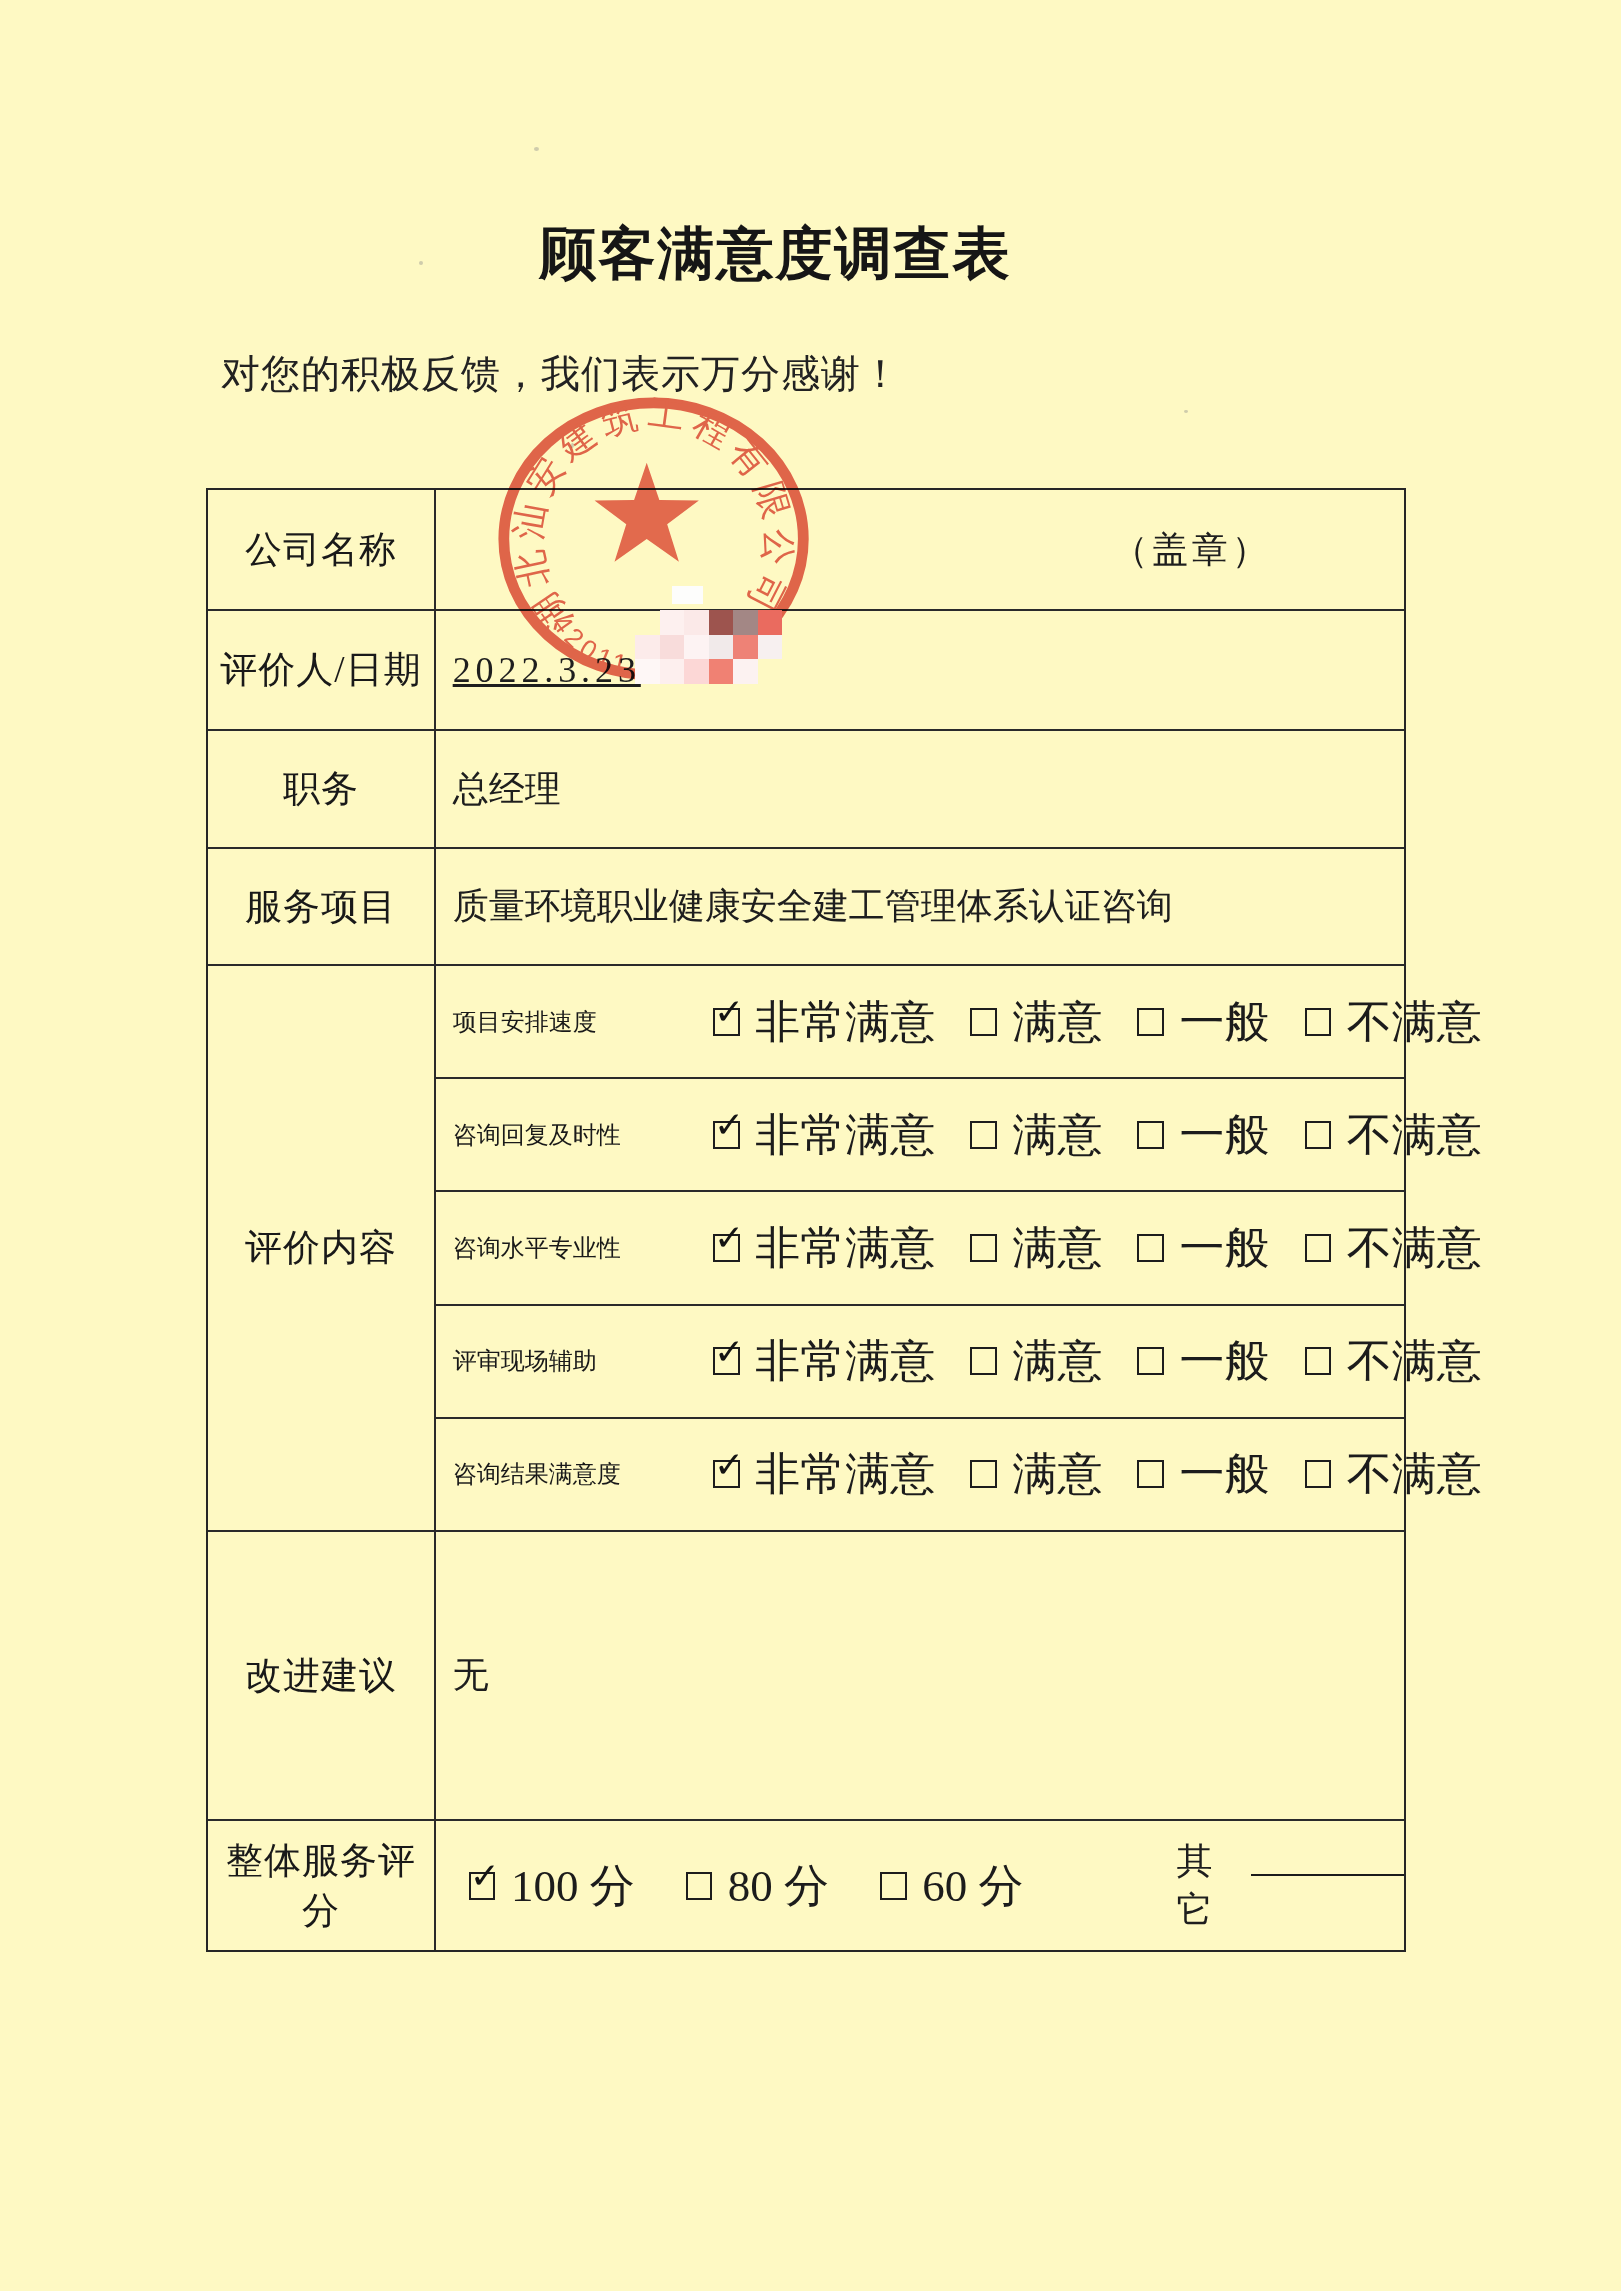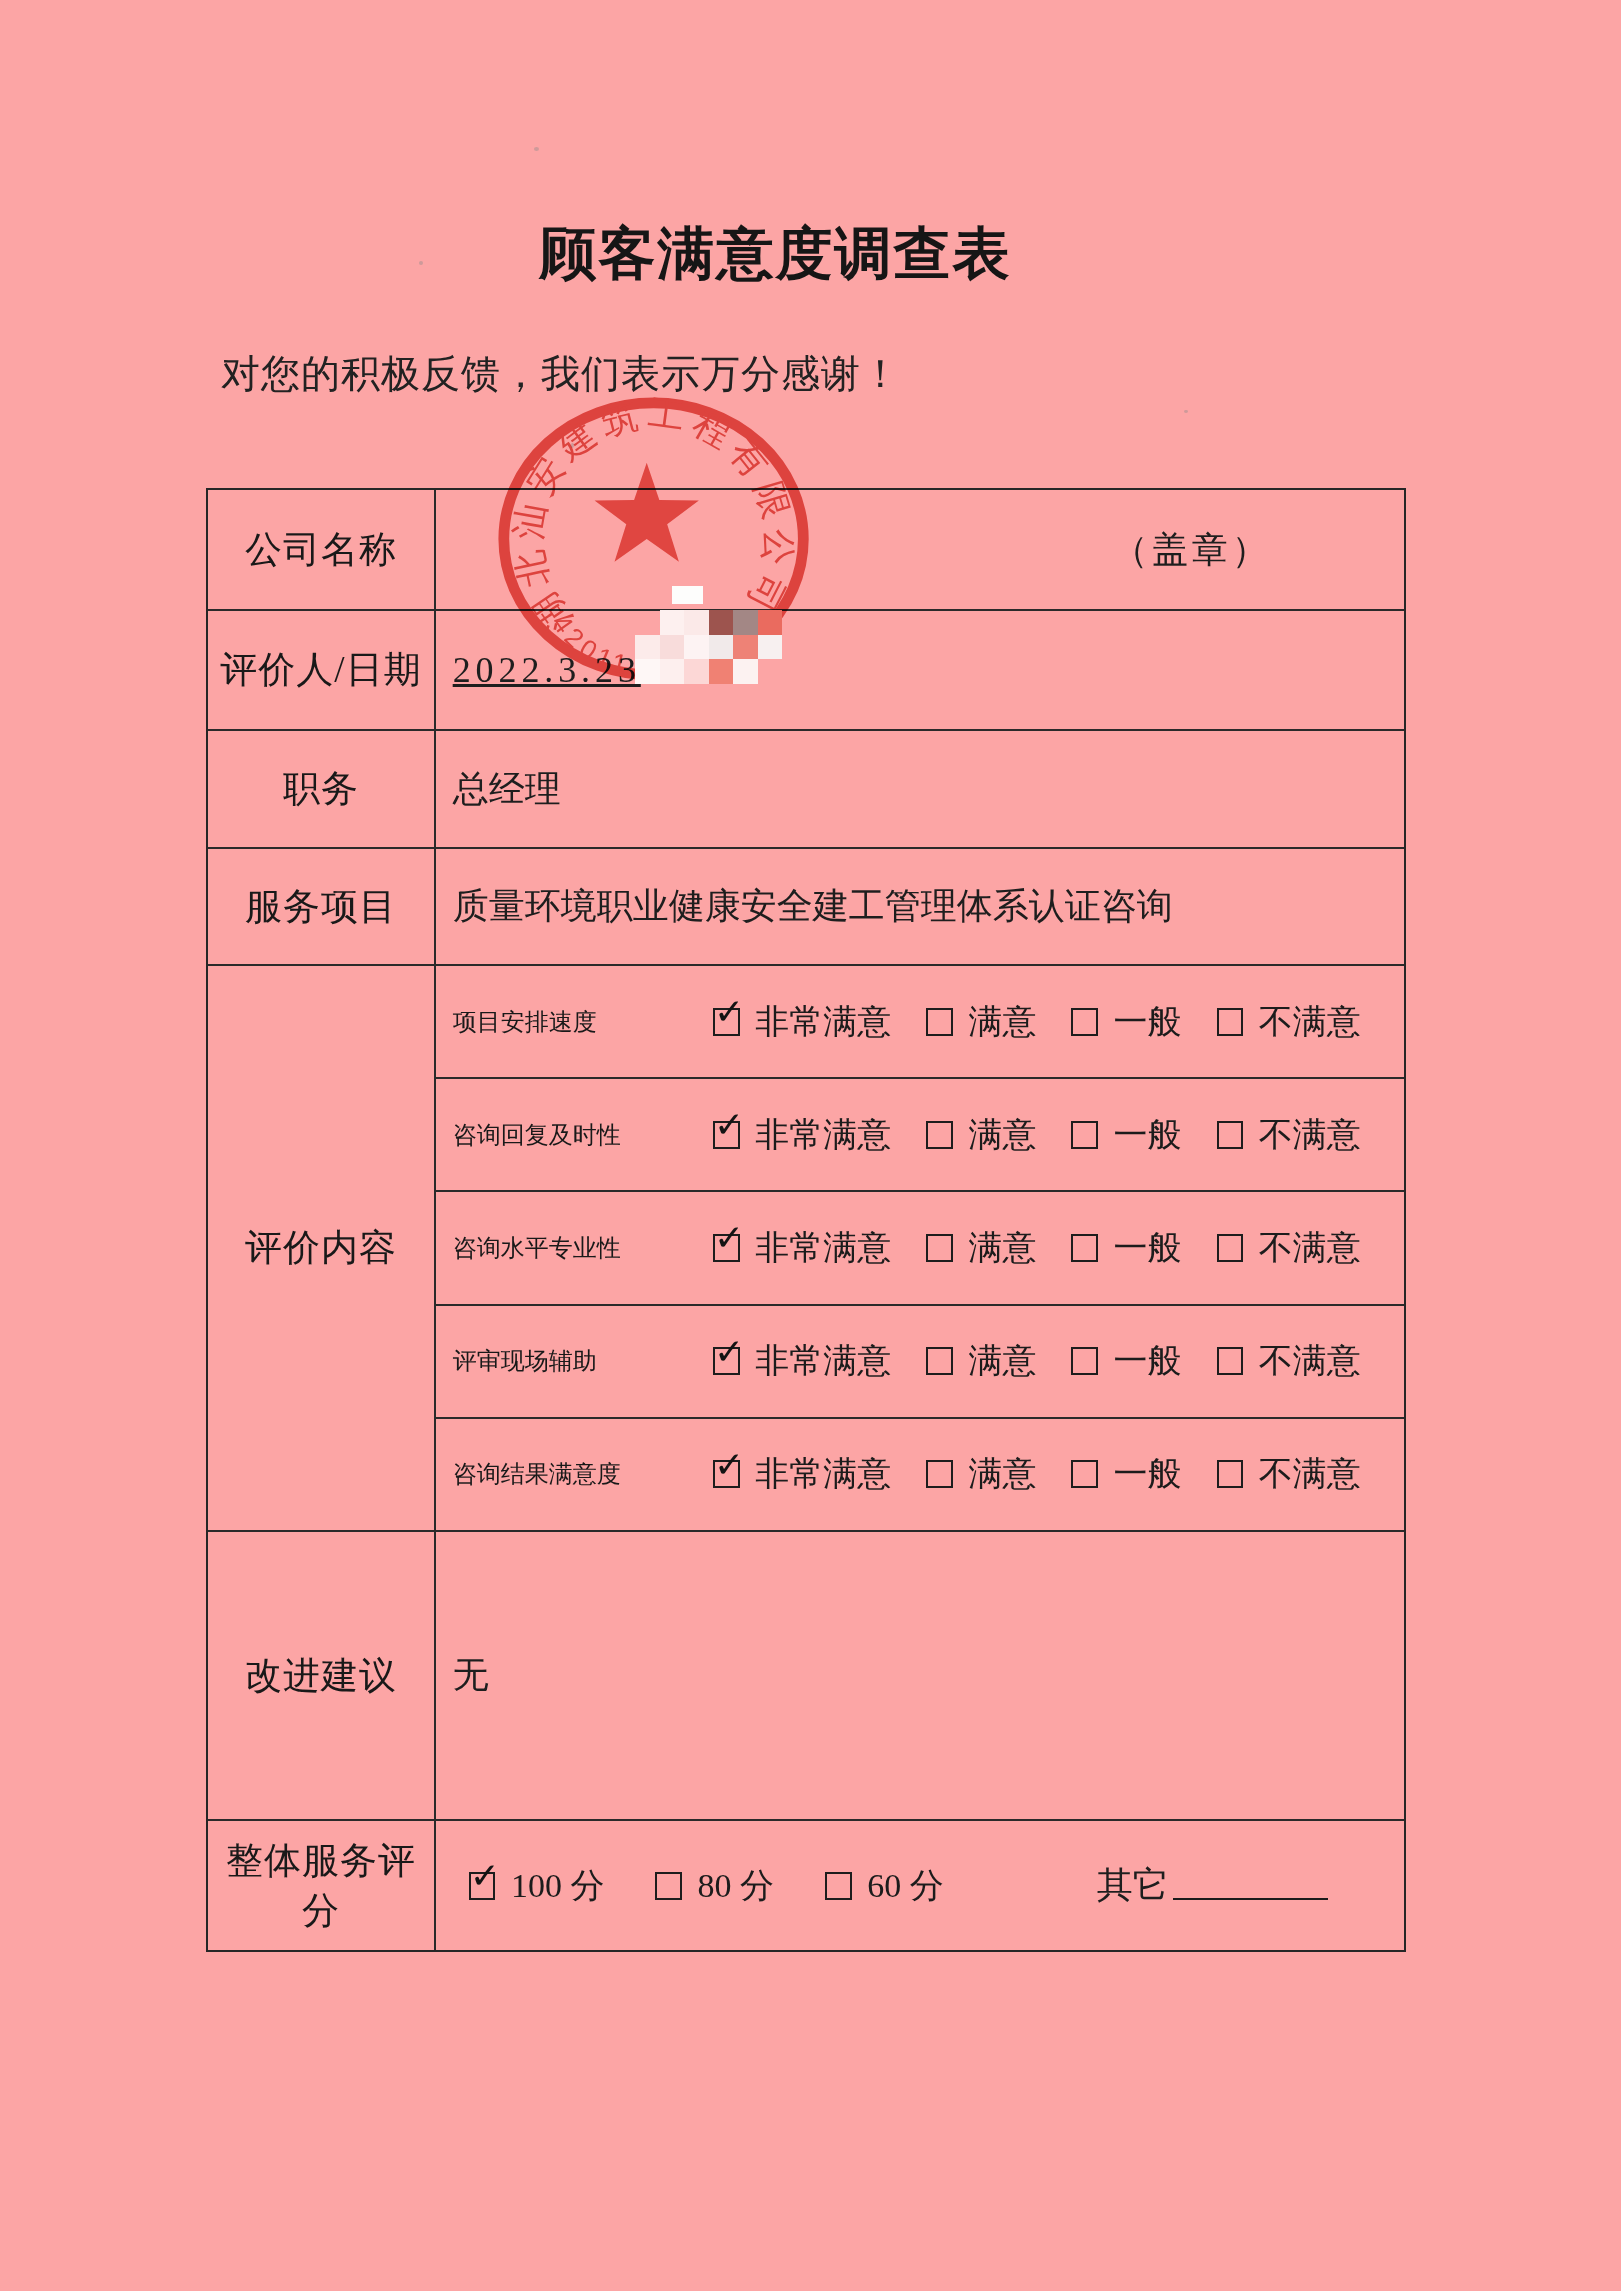--- a/index.html
+++ b/index.html
@@ -1,18 +1,18 @@
 <!DOCTYPE html>
 <html><head>
 <meta charset="utf-8">
 <style>
   html,body{margin:0;padding:0;background:#e8e8e8;}
   .page{
     position:relative;width:1621px;height:2292px;margin:0 auto;
-    background:#fca5a5;overflow:hidden;
+    background:#fef9c3;overflow:hidden;
     font-family:"Liberation Serif","DejaVu Serif",serif;
     color:#1e1e1e;
   }
   
   .doc-title{
     position:absolute;top:216px;left:0;right:0;text-align:center;
     transform:translateX(-35px);
     font-size:57px;font-weight:700;letter-spacing:2px;color:#161616;
   }
   .doc-subtitle{
@@ -46,21 +46,21 @@
   .opt-group{display:inline-flex;align-items:center;margin-right:35px;}
   .opt-group:last-child{margin-right:0;}
   .cbox{
     position:relative;display:inline-block;width:26.5px;height:28px;
     border:2.9px solid #1d1d1d;box-sizing:border-box;margin-right:15.7px;background:transparent;
   }
   .tick{
     position:absolute;left:-1px;top:-15.7px;font-size:36px;line-height:1;
     color:#141414;font-family:"DejaVu Sans","Liberation Sans",sans-serif;
   }
-  .opt-text{font-size:34px;color:#1c1c1c;}
+  .opt-text{font-size:45px;color:#1c1c1c;}
   
   .overall-opts{display:flex;align-items:center;white-space:nowrap;}
   .overall-opts .opt-group{margin-right:51px;}
   .other-wrap{display:inline-flex;margin-left:102px;}
   .other-line{display:inline-block;width:155px;border-bottom:2.9px solid #1b1b1b;height:37px;margin-left:3.9px;}
   
   .stamp{position:absolute;left:495px;top:392px;width:323px;height:296px;
          mix-blend-mode:multiply;opacity:.88;z-index:40;}
   
   .mosaic{position:absolute;left:635px;top:610px;z-index:50;line-height:0;font-size:0;}

